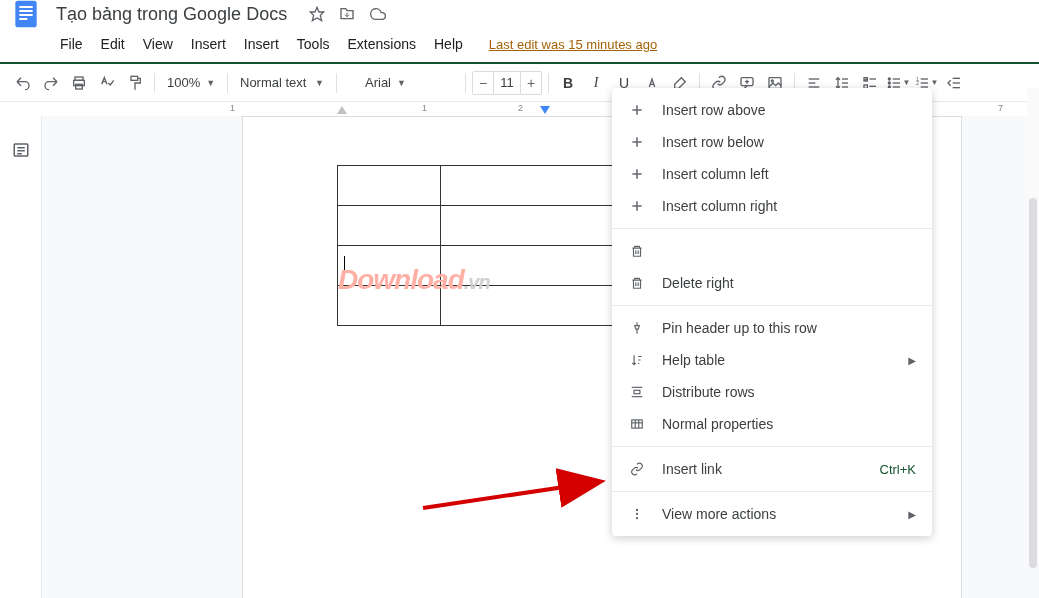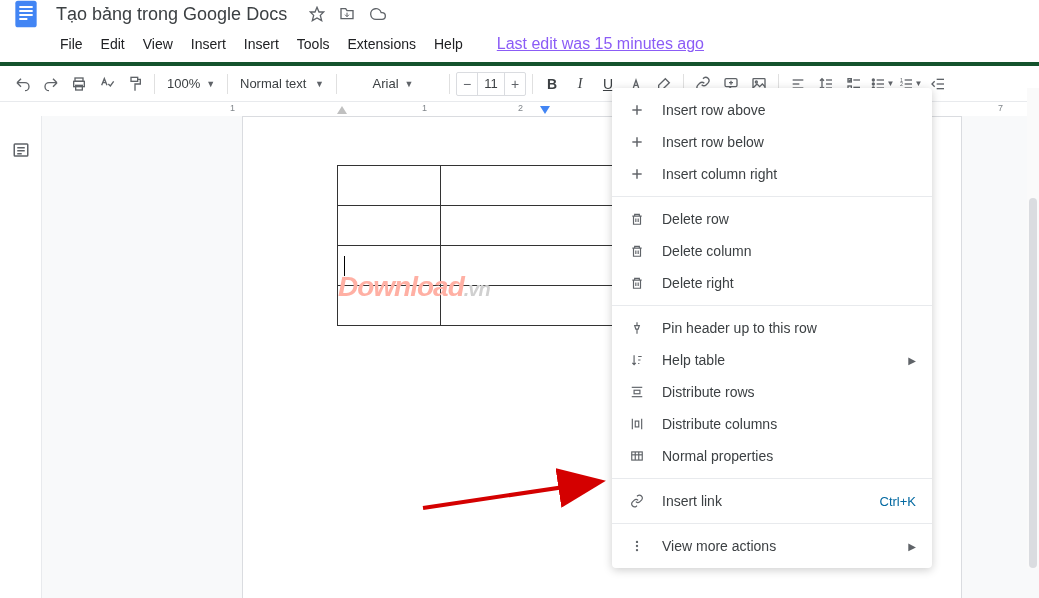--- a/index.html
+++ b/index.html
@@ -9,31 +9,31 @@
   .header { display: flex; align-items: center; height: 28px; padding: 0 8px; gap: 8px; }
   .doc-icon { width: 36px; height: 36px; border-radius: 4px; display: flex; align-items: center; justify-content: center; }
   .doc-icon svg { width: 32px; height: 32px; }
   .doc-title { font-size: 18px; color: #3c4043; margin-left: 4px; }
   .title-icons { display: flex; gap: 14px; margin-left: 14px; color: #5f6368; }
   .title-icons span { display: inline-flex; }
   
   
   .menubar { display: flex; align-items: center; height: 24px; padding-left: 52px; gap: 2px; font-size: 14px; color: #202124; margin-top: 4px; }
   .menubar .menu-item { padding: 2px 8px; cursor: pointer; border-radius: 4px; }
-  .last-edit { color: #8b5cf6; text-decoration: underline; margin-left: 24px; font-size: 16px; }
-  
-  
-  .toolbar { height: 40px; border-top: 4px solid #14532d; border-bottom: 1px solid #e8eaed; display: flex; align-items: center; padding: 0 10px; gap: 2px; margin-top: 6px; }
+  .last-edit { color: #a16207; text-decoration: underline; margin-left: 16px; font-size: 13px; }
+  
+  
+  .toolbar { height: 40px; border-top: 2px solid #14532d; border-bottom: 1px solid #e8eaed; display: flex; align-items: center; padding: 0 10px; gap: 2px; margin-top: 6px; }
   .tbtn { width: 26px; height: 26px; display: flex; align-items: center; justify-content: center; color: #5f6368; border-radius: 4px; cursor: pointer; }
   .tsep { width: 1px; height: 20px; background: #e0e0e0; margin: 0 4px; }
   .tdropdown { display: flex; align-items: center; gap: 6px; padding: 0 6px; height: 26px; cursor: pointer; color: #3c4043; font-size: 13px; }
   .tdropdown .caret { font-size: 9px; color: #5f6368; }
   .tdropdown.zoom { width: 60px; justify-content: space-between; }
   .tdropdown.style { width: 96px; justify-content: space-between; }
-  .tdropdown.font { width: 100px; justify-content: center; }
+  .tdropdown.font { width: 100px; justify-content: flex-start; margin-left: 16px; }
   .font-size-group { display: flex; align-items: center; border: 1px solid #dadce0; border-radius: 2px; height: 24px; }
   .font-size-group .fs-btn { width: 20px; height: 22px; display: flex; align-items: center; justify-content: center; cursor: pointer; color: #5f6368; font-size: 14px; }
   .font-size-group .fs-val { width: 28px; text-align: center; border-left: 1px solid #dadce0; border-right: 1px solid #dadce0; height: 22px; line-height: 22px; font-size: 13px; }
   
   
   .ruler-wrap { position: relative; height: 14px; background: #fff; display: flex; }
   .ruler-left { width: 42px; }
   .ruler { flex: 1; position: relative; font-size: 9px; color: #80868b; }
   .ruler-num { position: absolute; top: 1px; }
   .ruler-marker { position: absolute; top: 3px; }
@@ -51,21 +51,21 @@
   .text-cursor { position: absolute; left: 6px; top: 10px; width: 1px; height: 20px; background: #000; }
   
   .watermark { position: absolute; font-size: 28px; font-weight: 900; font-style: italic; color: #ffb0a4; z-index: 5; letter-spacing: -1px; }
   .watermark .vn { color: #d0d0d0; font-size: 20px; font-style: italic; }
   
   
   .context-menu { position: absolute; left: 612px; top: 88px; width: 320px; background: #fff; border-radius: 4px; box-shadow: 0 2px 10px rgba(0,0,0,0.2); padding: 6px 0; z-index: 100; }
   .cm-item { display: flex; align-items: center; height: 32px; padding: 0 16px; gap: 16px; cursor: pointer; color: #3c4043; font-size: 14px; position: relative; }
   .cm-icon { width: 18px; height: 18px; display: flex; align-items: center; justify-content: center; color: #5f6368; flex-shrink: 0; }
   .cm-label { flex: 1; }
-  .cm-shortcut { color: #0369a1; font-size: 13px; }
+  .cm-shortcut { color: #14532d; font-size: 13px; }
   .cm-arrow { color: #5f6368; font-size: 10px; position: absolute; right: 16px; }
   .cm-sep { height: 1px; background: #e8eaed; margin: 6px 0; }
   
   
   .vscroll-track { position: absolute; right: 0; top: 88px; width: 12px; height: 480px; background: #fafafa; }
   .vscroll-thumb { position: absolute; left: 2px; top: 110px; width: 8px; height: 370px; background: #dadce0; border-radius: 4px; }
   
   
   .red-arrow { position: absolute; z-index: 50; }
   
@@ -313,21 +313,21 @@
               </td>
               <td class="wide"></td>
             </tr>
         <tr>
               <td></td>
               <td class="wide"></td>
             </tr>
       </tbody>
         </table>
     </div>
-    <div class="watermark" style="left:296px; top:148px;margin-top:7px;">
+    <div class="watermark" style="left:296px; top:148px;">
       <span>Download</span><span class="vn">.vn</span>
     </div>
   </div>
 </div>
 
 <div class="context-menu">
   <div class="cm-item">
     <span class="cm-icon">
         <svg width="14" height="14" viewBox="0 0 24 24" fill="none" stroke="#5f6368" stroke-width="2.5">
           <line x1="12" y1="4" x2="12" y2="20"></line>
@@ -345,38 +345,38 @@
       </span>
     <span class="cm-label">Insert row below</span>
   </div>
   <div class="cm-item">
     <span class="cm-icon">
         <svg width="14" height="14" viewBox="0 0 24 24" fill="none" stroke="#5f6368" stroke-width="2.5">
           <line x1="12" y1="4" x2="12" y2="20"></line>
           <line x1="4" y1="12" x2="20" y2="12"></line>
         </svg>
       </span>
+    <span class="cm-label">Insert column left</span>
+  </div>
+  <div class="cm-item">
+    <span class="cm-icon">
+        <svg width="14" height="14" viewBox="0 0 24 24" fill="none" stroke="#5f6368" stroke-width="2.5">
+          <line x1="12" y1="4" x2="12" y2="20"></line>
+          <line x1="4" y1="12" x2="20" y2="12"></line>
+        </svg>
+      </span>
     <span class="cm-label">Insert column right</span>
   </div>
   <div class="cm-sep"></div>
   <div class="cm-item">
     <span class="cm-icon">
         <svg width="14" height="14" viewBox="0 0 24 24" fill="none" stroke="#5f6368" stroke-width="2">
           <path d="M4 7 L20 7 M8 7 L8 4 L16 4 L16 7 M6 7 L6 21 L18 21 L18 7 M10 11 L10 17 M14 11 L14 17"></path>
         </svg>
       </span>
-    <span class="cm-label">Delete row</span>
-  </div>
-  <div class="cm-item">
-    <span class="cm-icon">
-        <svg width="14" height="14" viewBox="0 0 24 24" fill="none" stroke="#5f6368" stroke-width="2">
-          <path d="M4 7 L20 7 M8 7 L8 4 L16 4 L16 7 M6 7 L6 21 L18 21 L18 7 M10 11 L10 17 M14 11 L14 17"></path>
-        </svg>
-      </span>
-    <span class="cm-label">Delete column</span>
   </div>
   <div class="cm-item">
     <span class="cm-icon">
         <svg width="14" height="14" viewBox="0 0 24 24" fill="none" stroke="#5f6368" stroke-width="2">
           <path d="M4 7 L20 7 M8 7 L8 4 L16 4 L16 7 M6 7 L6 21 L18 21 L18 7 M10 11 L10 17 M14 11 L14 17"></path>
         </svg>
       </span>
     <span class="cm-label">Delete right</span>
   </div>
   <div class="cm-sep"></div>
@@ -399,30 +399,20 @@
   </div>
   <div class="cm-item">
     <span class="cm-icon">
         <svg width="14" height="14" viewBox="0 0 24 24" fill="none" stroke="#5f6368" stroke-width="2">
           <line x1="3" y1="4" x2="21" y2="4"></line>
           <line x1="3" y1="20" x2="21" y2="20"></line>
           <rect x="7" y="9" width="10" height="6"></rect>
         </svg>
       </span>
     <span class="cm-label">Distribute rows</span>
-  </div>
-  <div class="cm-item">
-    <span class="cm-icon">
-        <svg width="14" height="14" viewBox="0 0 24 24" fill="none" stroke="#5f6368" stroke-width="2">
-          <line x1="4" y1="3" x2="4" y2="21"></line>
-          <line x1="20" y1="3" x2="20" y2="21"></line>
-          <rect x="9" y="7" width="6" height="10"></rect>
-        </svg>
-      </span>
-    <span class="cm-label">Distribute columns</span>
   </div>
   <div class="cm-item">
     <span class="cm-icon">
         <svg width="14" height="14" viewBox="0 0 24 24" fill="none" stroke="#5f6368" stroke-width="2">
           <rect x="3" y="5" width="18" height="14"></rect>
           <line x1="3" y1="10" x2="21" y2="10"></line>
           <line x1="9" y1="5" x2="9" y2="19"></line>
           <line x1="15" y1="5" x2="15" y2="19"></line>
         </svg>
       </span>

